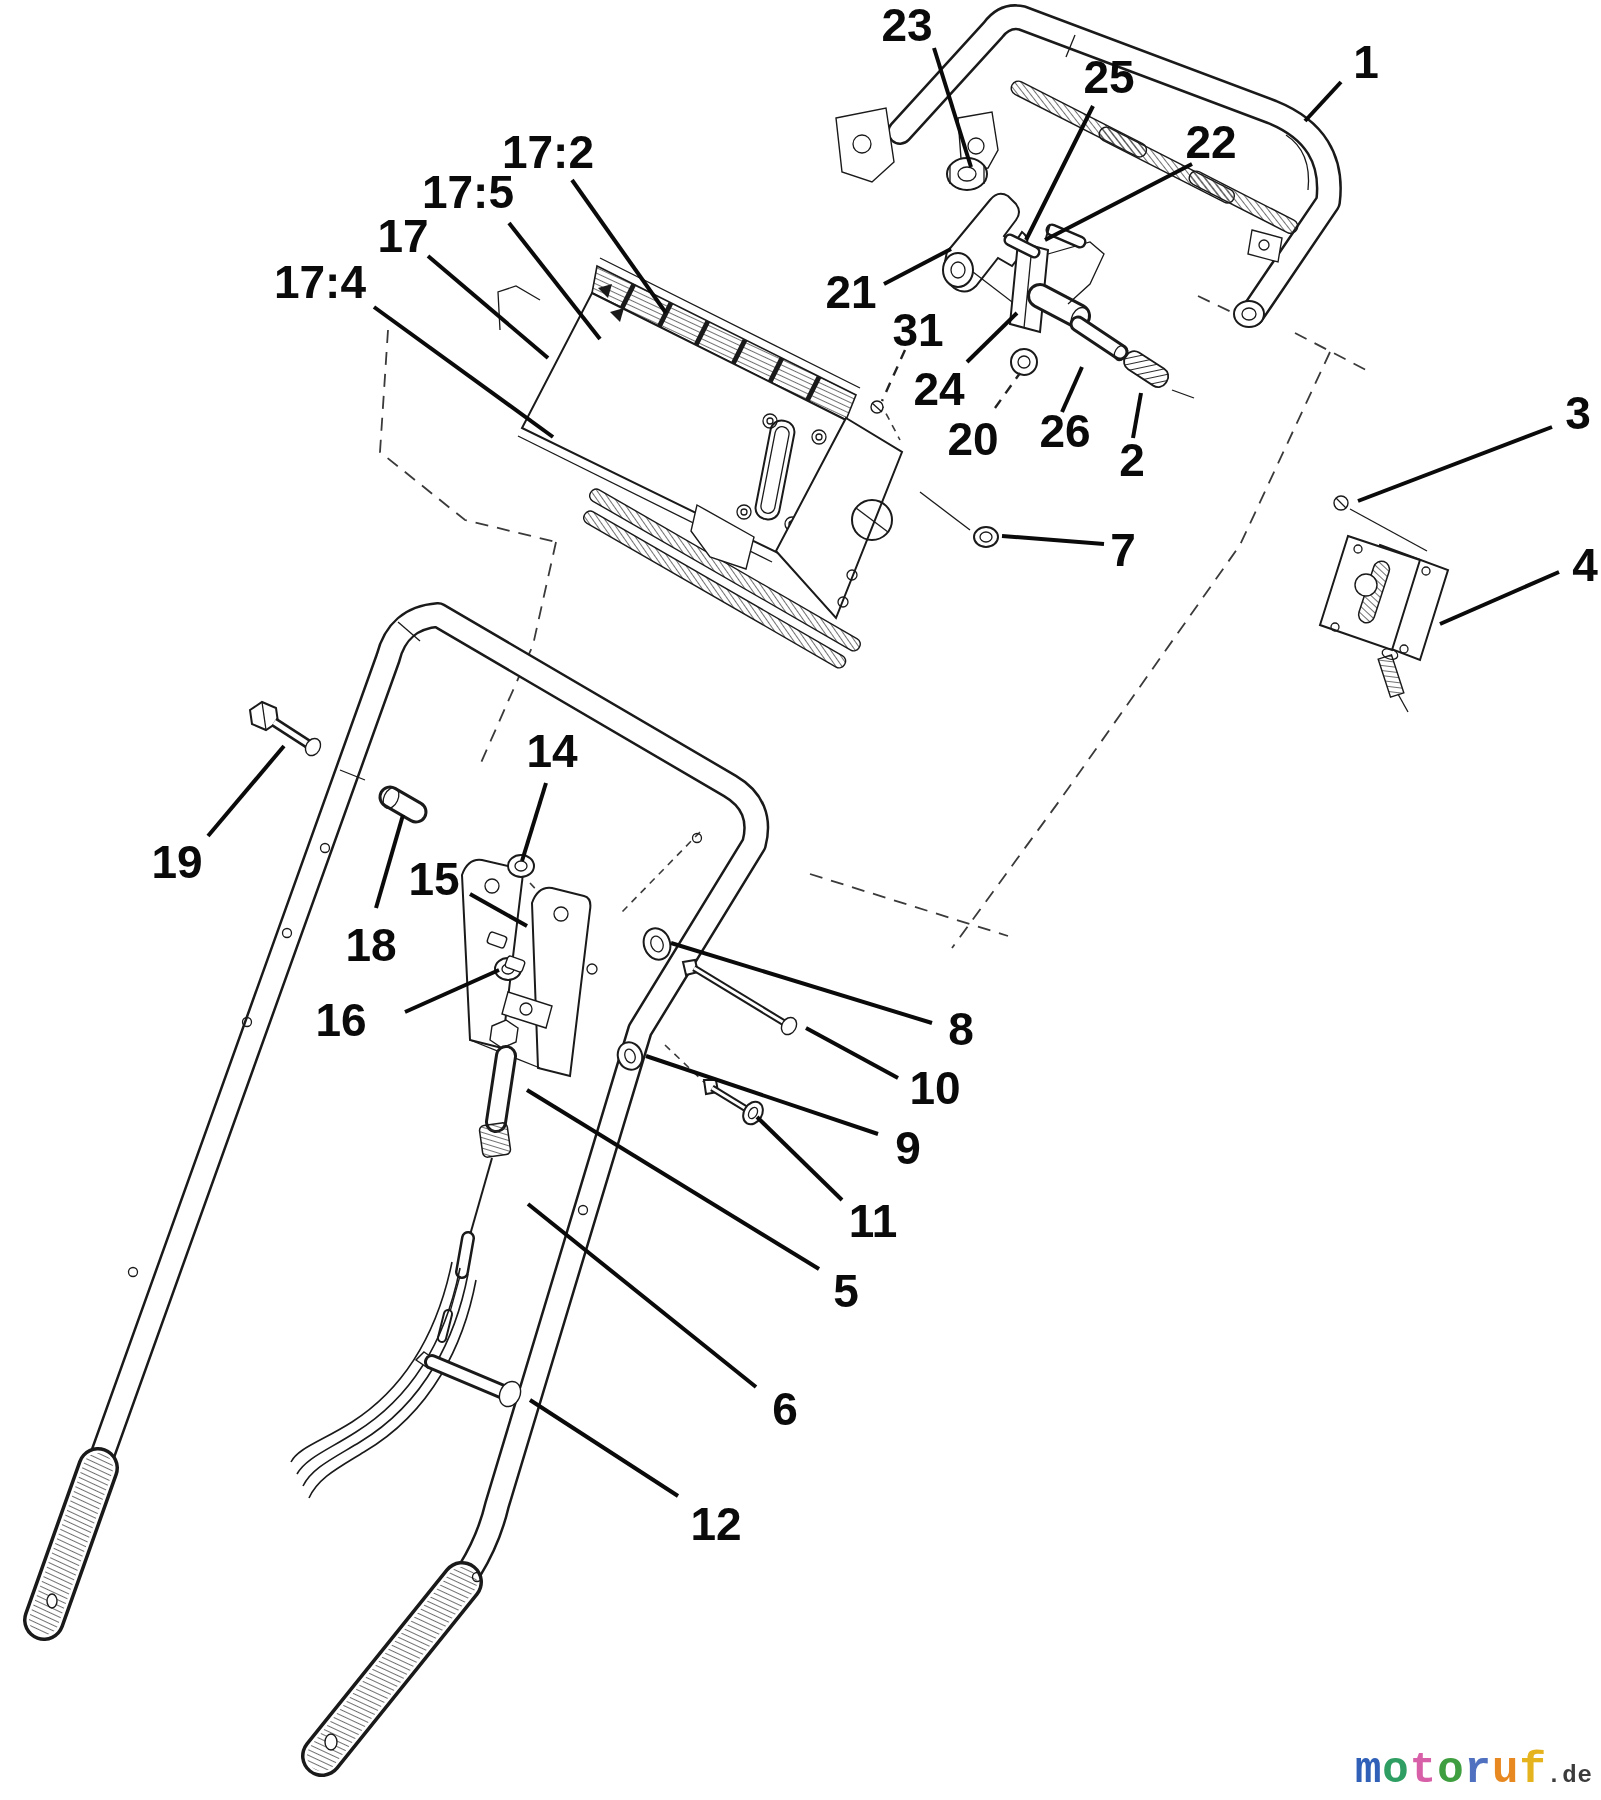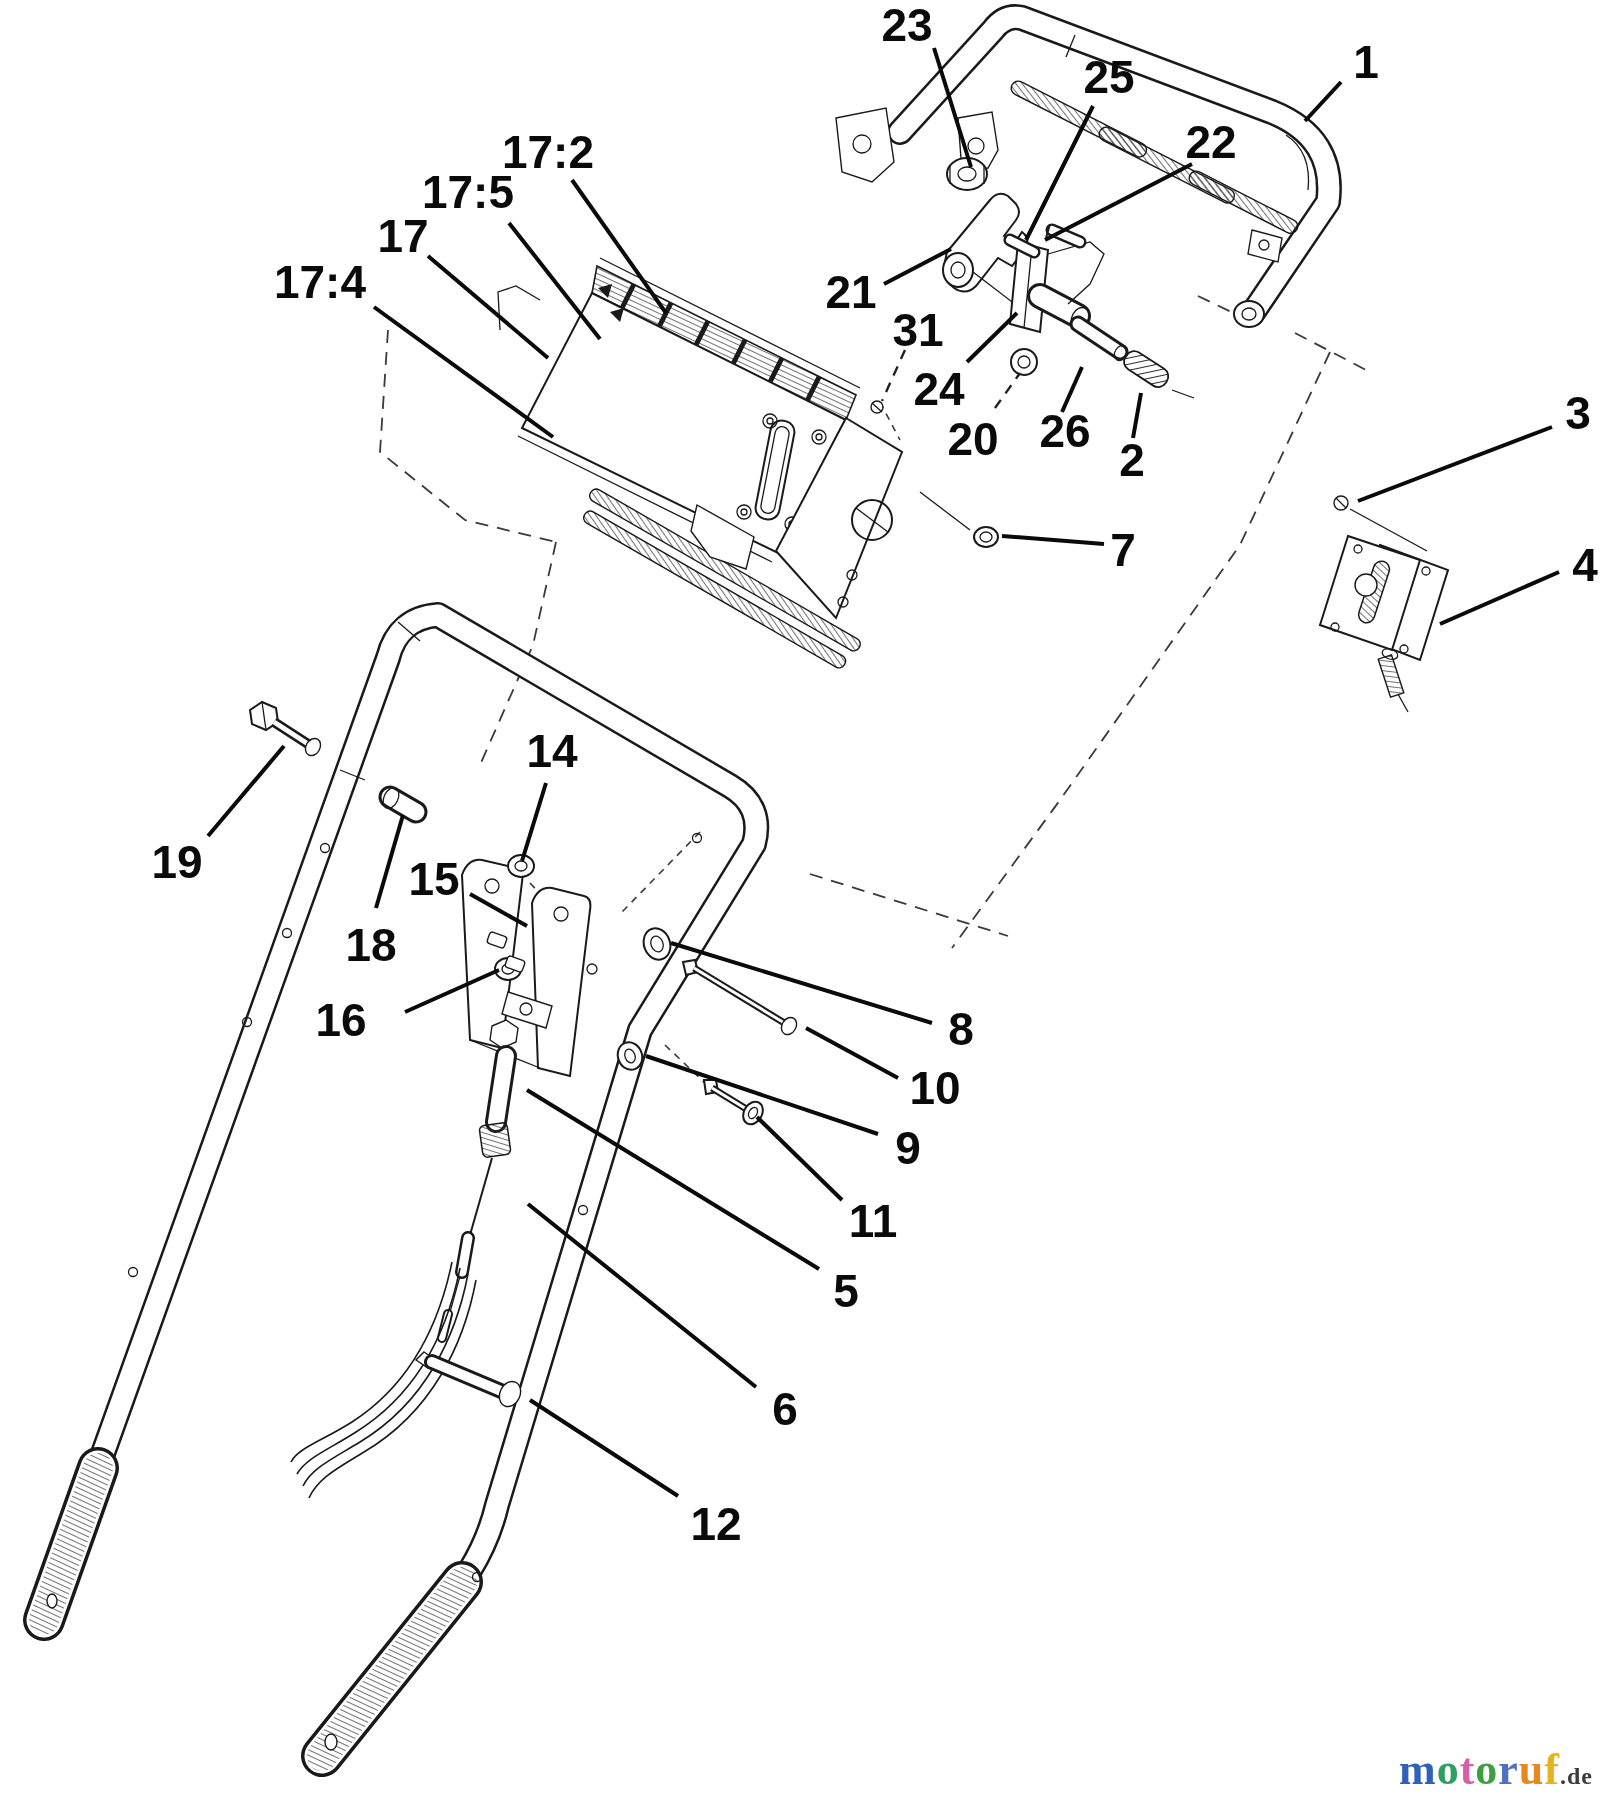--- a/index.html
+++ b/index.html
@@ -8,21 +8,21 @@
   svg{position:absolute;left:0;top:0;}
   .ln{fill:none;stroke:#1a1a1a;stroke-width:2;}
   .lnthin{fill:none;stroke:#1a1a1a;stroke-width:1.3;}
   .wfill{fill:#ffffff;stroke:#1a1a1a;stroke-width:2;}
   .wfillthin{fill:#ffffff;stroke:#1a1a1a;stroke-width:1.4;}
   .dash{fill:none;stroke:#3a3a3a;stroke-width:1.8;stroke-dasharray:13 9;}
   .dashf{fill:none;stroke:#3a3a3a;stroke-width:1.6;stroke-dasharray:7 6;}
   .callout-text{font-family:"Liberation Sans", sans-serif;font-weight:bold;font-size:46px;fill:#0a0a0a;}
   .leader{stroke:#0a0a0a;stroke-width:4;fill:none;}
   .leader-dashed{stroke:#222;stroke-width:2.4;stroke-dasharray:10 8;fill:none;}
-  #watermark{position:absolute;right:8px;bottom:5px;font-family:Liberation Serif, serif;
+  #watermark{position:absolute;right:8px;bottom:5px;font-family:Liberation Mono, monospace;
     font-weight:bold;font-size:44px;letter-spacing:1px;user-select:none;}
   #watermark .suffix{font-size:24px;font-weight:bold;color:#3c3c3c;}
 </style>
 </head>
 <body>
 
 <div id="stage">
 <svg id="diagram" width="1601" height="1800" viewBox="0 0 1601 1800" xmlns="http://www.w3.org/2000/svg">
   <defs>
     <pattern id="hatch" width="6" height="6" patternUnits="userSpaceOnUse" patternTransform="rotate(45)">

